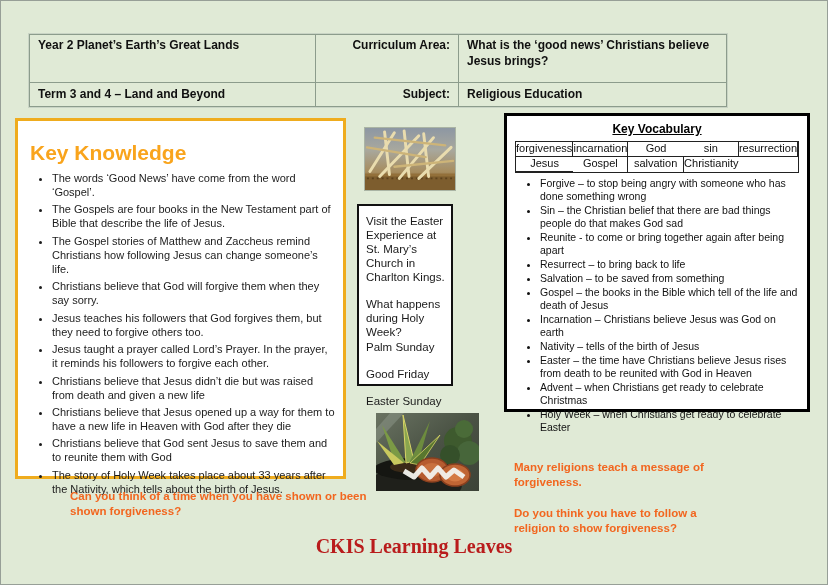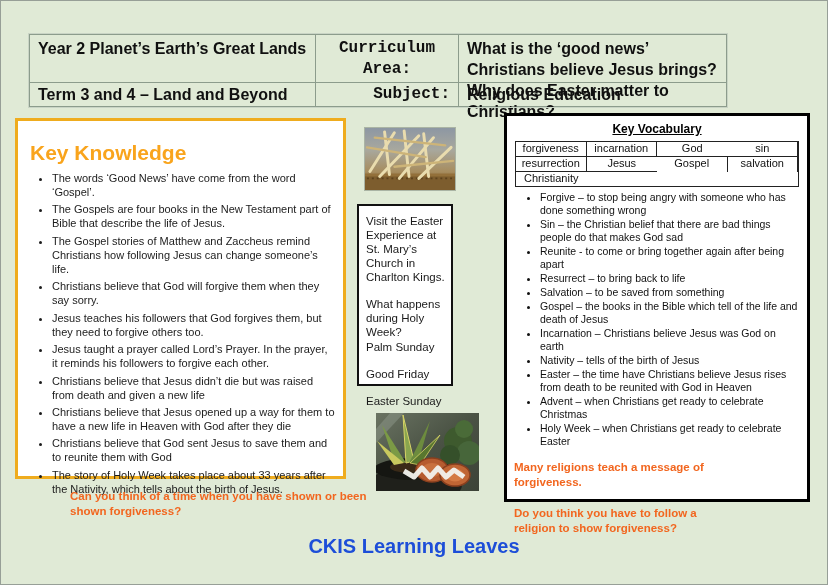--- a/index.html
+++ b/index.html
@@ -6,24 +6,24 @@
   html,body { margin:0; padding:0; }
   body { font-family:"Liberation Sans","DejaVu Sans",sans-serif; }
   .page { position:relative; width:828px; height:585px; background:#E0EAD6;
           border:1px solid #979f97; overflow:hidden; }
 
   
   .header-table { position:absolute; left:28px; top:33px; width:698px;
     display:grid; grid-template-columns:286px 143px 269px; grid-template-rows:48px 23px;
     border:1px solid #8C9C8C; outline:1px solid #c9d4c5; }
   .hcell { border-right:1px solid #8C9C8C; border-bottom:1px solid #8C9C8C;
-    padding:3px 8px 0; font-weight:bold; font-size:16px; color:#101010; line-height:1.32; }
+    padding:3px 8px 0; font-weight:bold; font-size:12px; color:#101010; line-height:1.32; }
   .hcell.c3 { border-right:none; }
   .hcell.r2 { border-bottom:none; display:flex; align-items:center; padding-top:0; }
-  .hcell.c2 { text-align:center;font-family:Liberation Mono, monospace; }
+  .hcell.c2 { text-align:right; }
   .hcell.r2.c2 { justify-content:flex-end; }
 
   
   .kk-box { position:absolute; left:14px; top:117px; width:331px; height:361px;
     background:#fff; border:3px solid #EFAC1E; padding:18px 8px 0 10px; }
   .kk-title { font-size:21px; font-weight:bold; color:#F9A41C; margin:2px 0 7px 2px; }
   .kk-list { margin:0; padding:0 0 0 24px; font-size:11px; line-height:1.27; color:#1c1c1c; }
   .kk-list li { margin-bottom:3.5px; }
 
   
@@ -32,25 +32,25 @@
   .sticks svg { display:block; width:100%; height:100%; }
 
   
   .visit-box { position:absolute; left:356px; top:203px; width:96px; height:182px;
     background:#fff; border:2px solid #111; padding:8px 4px 0 7px;
     font-size:11.5px; line-height:1.22; color:#1a1a1a; }
   .visit-p { margin:0 0 13px; }
   .visit-p:nth-child(2) { margin-bottom:1px; }
 
   
-  .vocab-box { position:absolute; left:503px; top:112px; width:306px; height:389px;
+  .vocab-box { position:absolute; left:503px; top:112px; width:306px; height:299px;
     background:#fff; border:3px solid #000; padding:5px 7px 0; }
   .vocab-title { text-align:center; font-weight:bold; text-decoration:underline;
     font-size:12px; margin:1px 0 5px; color:#000; }
-  .vocab-grid { display:grid; grid-template-columns:1fr 1fr 1fr 1fr; border:1px solid #222;
+  .vocab-grid { display:grid; grid-template-columns:1fr 1fr 1fr 1fr 1fr; border:1px solid #222;
     margin:0 1px 4px; }
   .vocab-cell { border-right:1px solid #222; border-bottom:1px solid #222;
     text-align:center; font-size:11px; line-height:13px; padding-bottom:1px; color:#111; }
   .vocab-cell:nth-child(3n) { border-right:none; }
   .vocab-cell:nth-child(n+7) { border-bottom:none; }
   .vocab-list { margin:2px 0 0; padding:0 0 0 26px; font-size:10.5px; line-height:1.21; color:#111; }
   .vocab-list li { margin-bottom:1.5px; }
 
   
   .plant { position:absolute; left:375px; top:412px; width:103px; height:78px; }
@@ -58,33 +58,32 @@
 
   
   .q-left { position:absolute; left:30px; top:488px; width:330px;
     font-size:11.5px; font-weight:bold; color:#F2661F; line-height:1.3;margin-left:39px; }
   .q-right { position:absolute; left:513px; top:443px; width:192px;
     font-size:11.5px; font-weight:bold; color:#F2661F; line-height:1.3; }
   .q-right p { margin:16px 0 12px; }
 
   
   .footer { position:absolute; left:0; right:0; top:534px; text-align:center;
-    font-size:20px; font-weight:bold; color:#1d4ed8; }
+    font-size:20px; font-weight:bold; color:#b91c1c;font-family:Liberation Serif, serif; }
 </style>
 </head>
 <body>
 
 <div class="page">
 
   <div class="header-table">
     <div class="hcell c1 r1">Year 2  Planet’s Earth’s Great Lands</div>
     <div class="hcell c2 r1">Curriculum Area:</div>
     <div class="hcell c3 r1">
       <div>What is the ‘good news’ Christians believe Jesus brings?</div>
-      <div>Why does Easter matter to Christians?</div>
     </div>
     <div class="hcell c1 r2">Term 3 and 4  – Land and Beyond</div>
     <div class="hcell c2 r2">Subject:</div>
     <div class="hcell c3 r2">Religious Education</div>
   </div>
 
   <div class="kk-box">
     <div class="kk-title">Key Knowledge</div>
     <ul class="kk-list">
         <li>The words ‘Good News’ have come from the word ‘Gospel’.</li>

